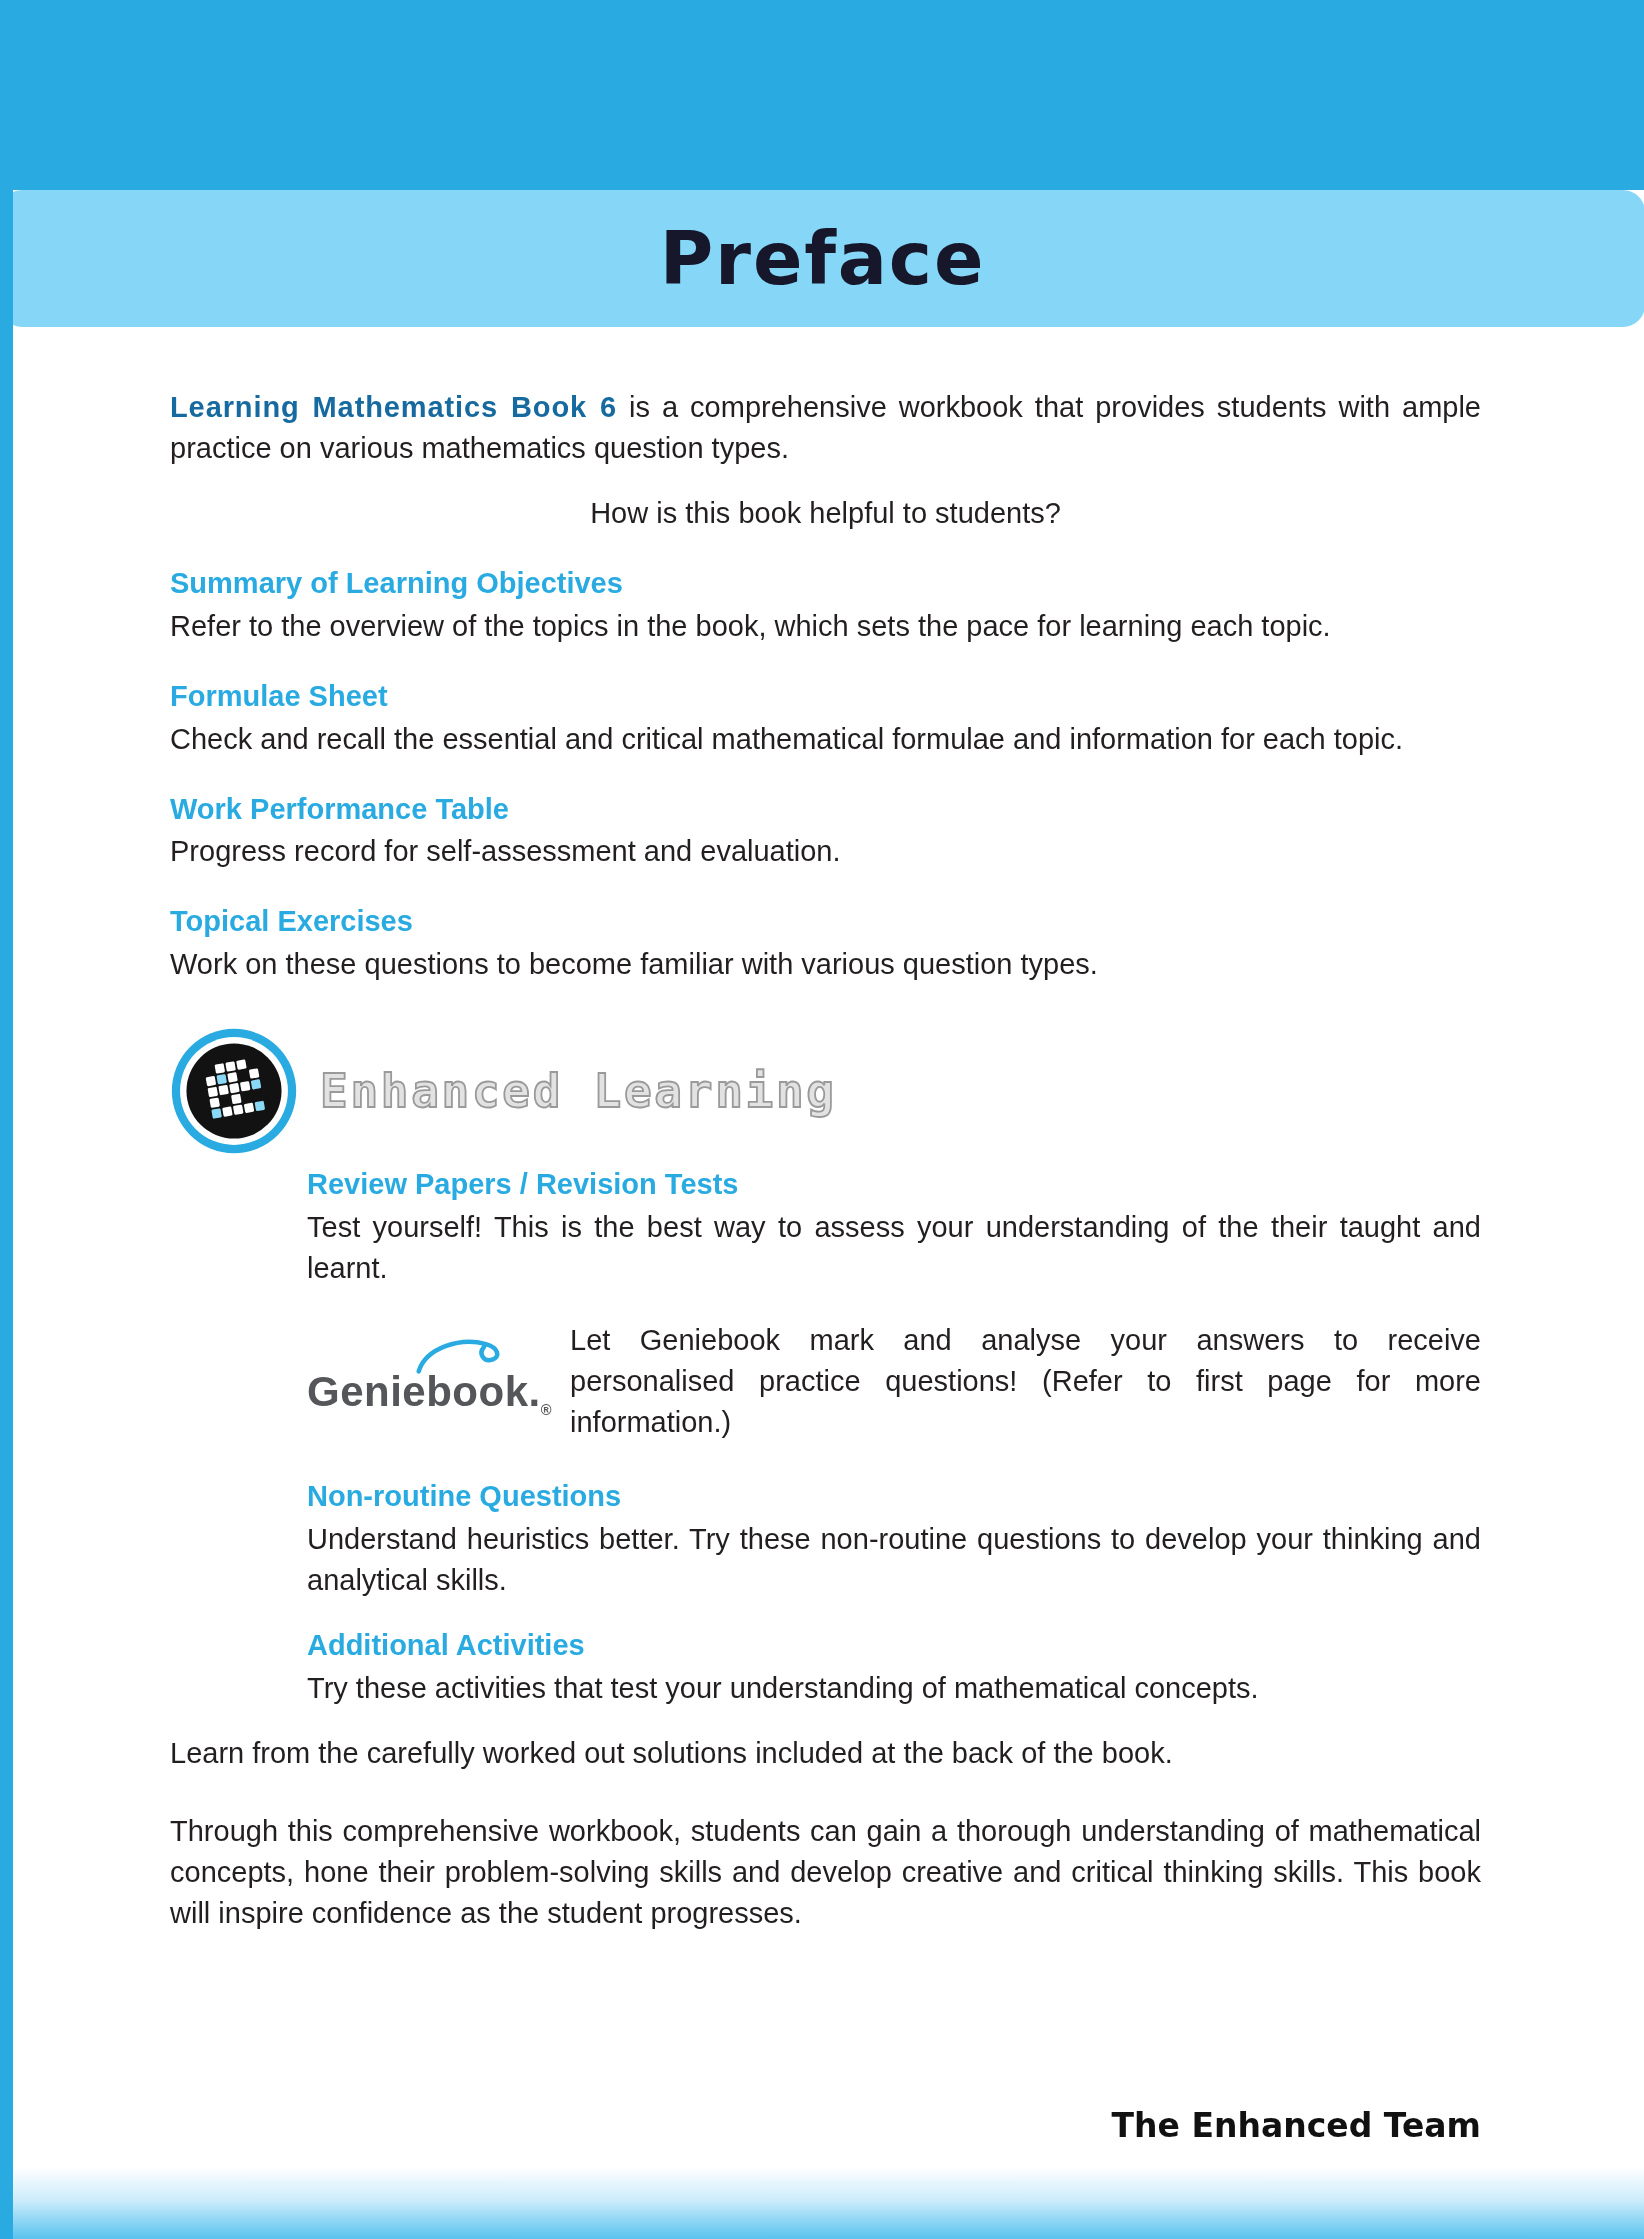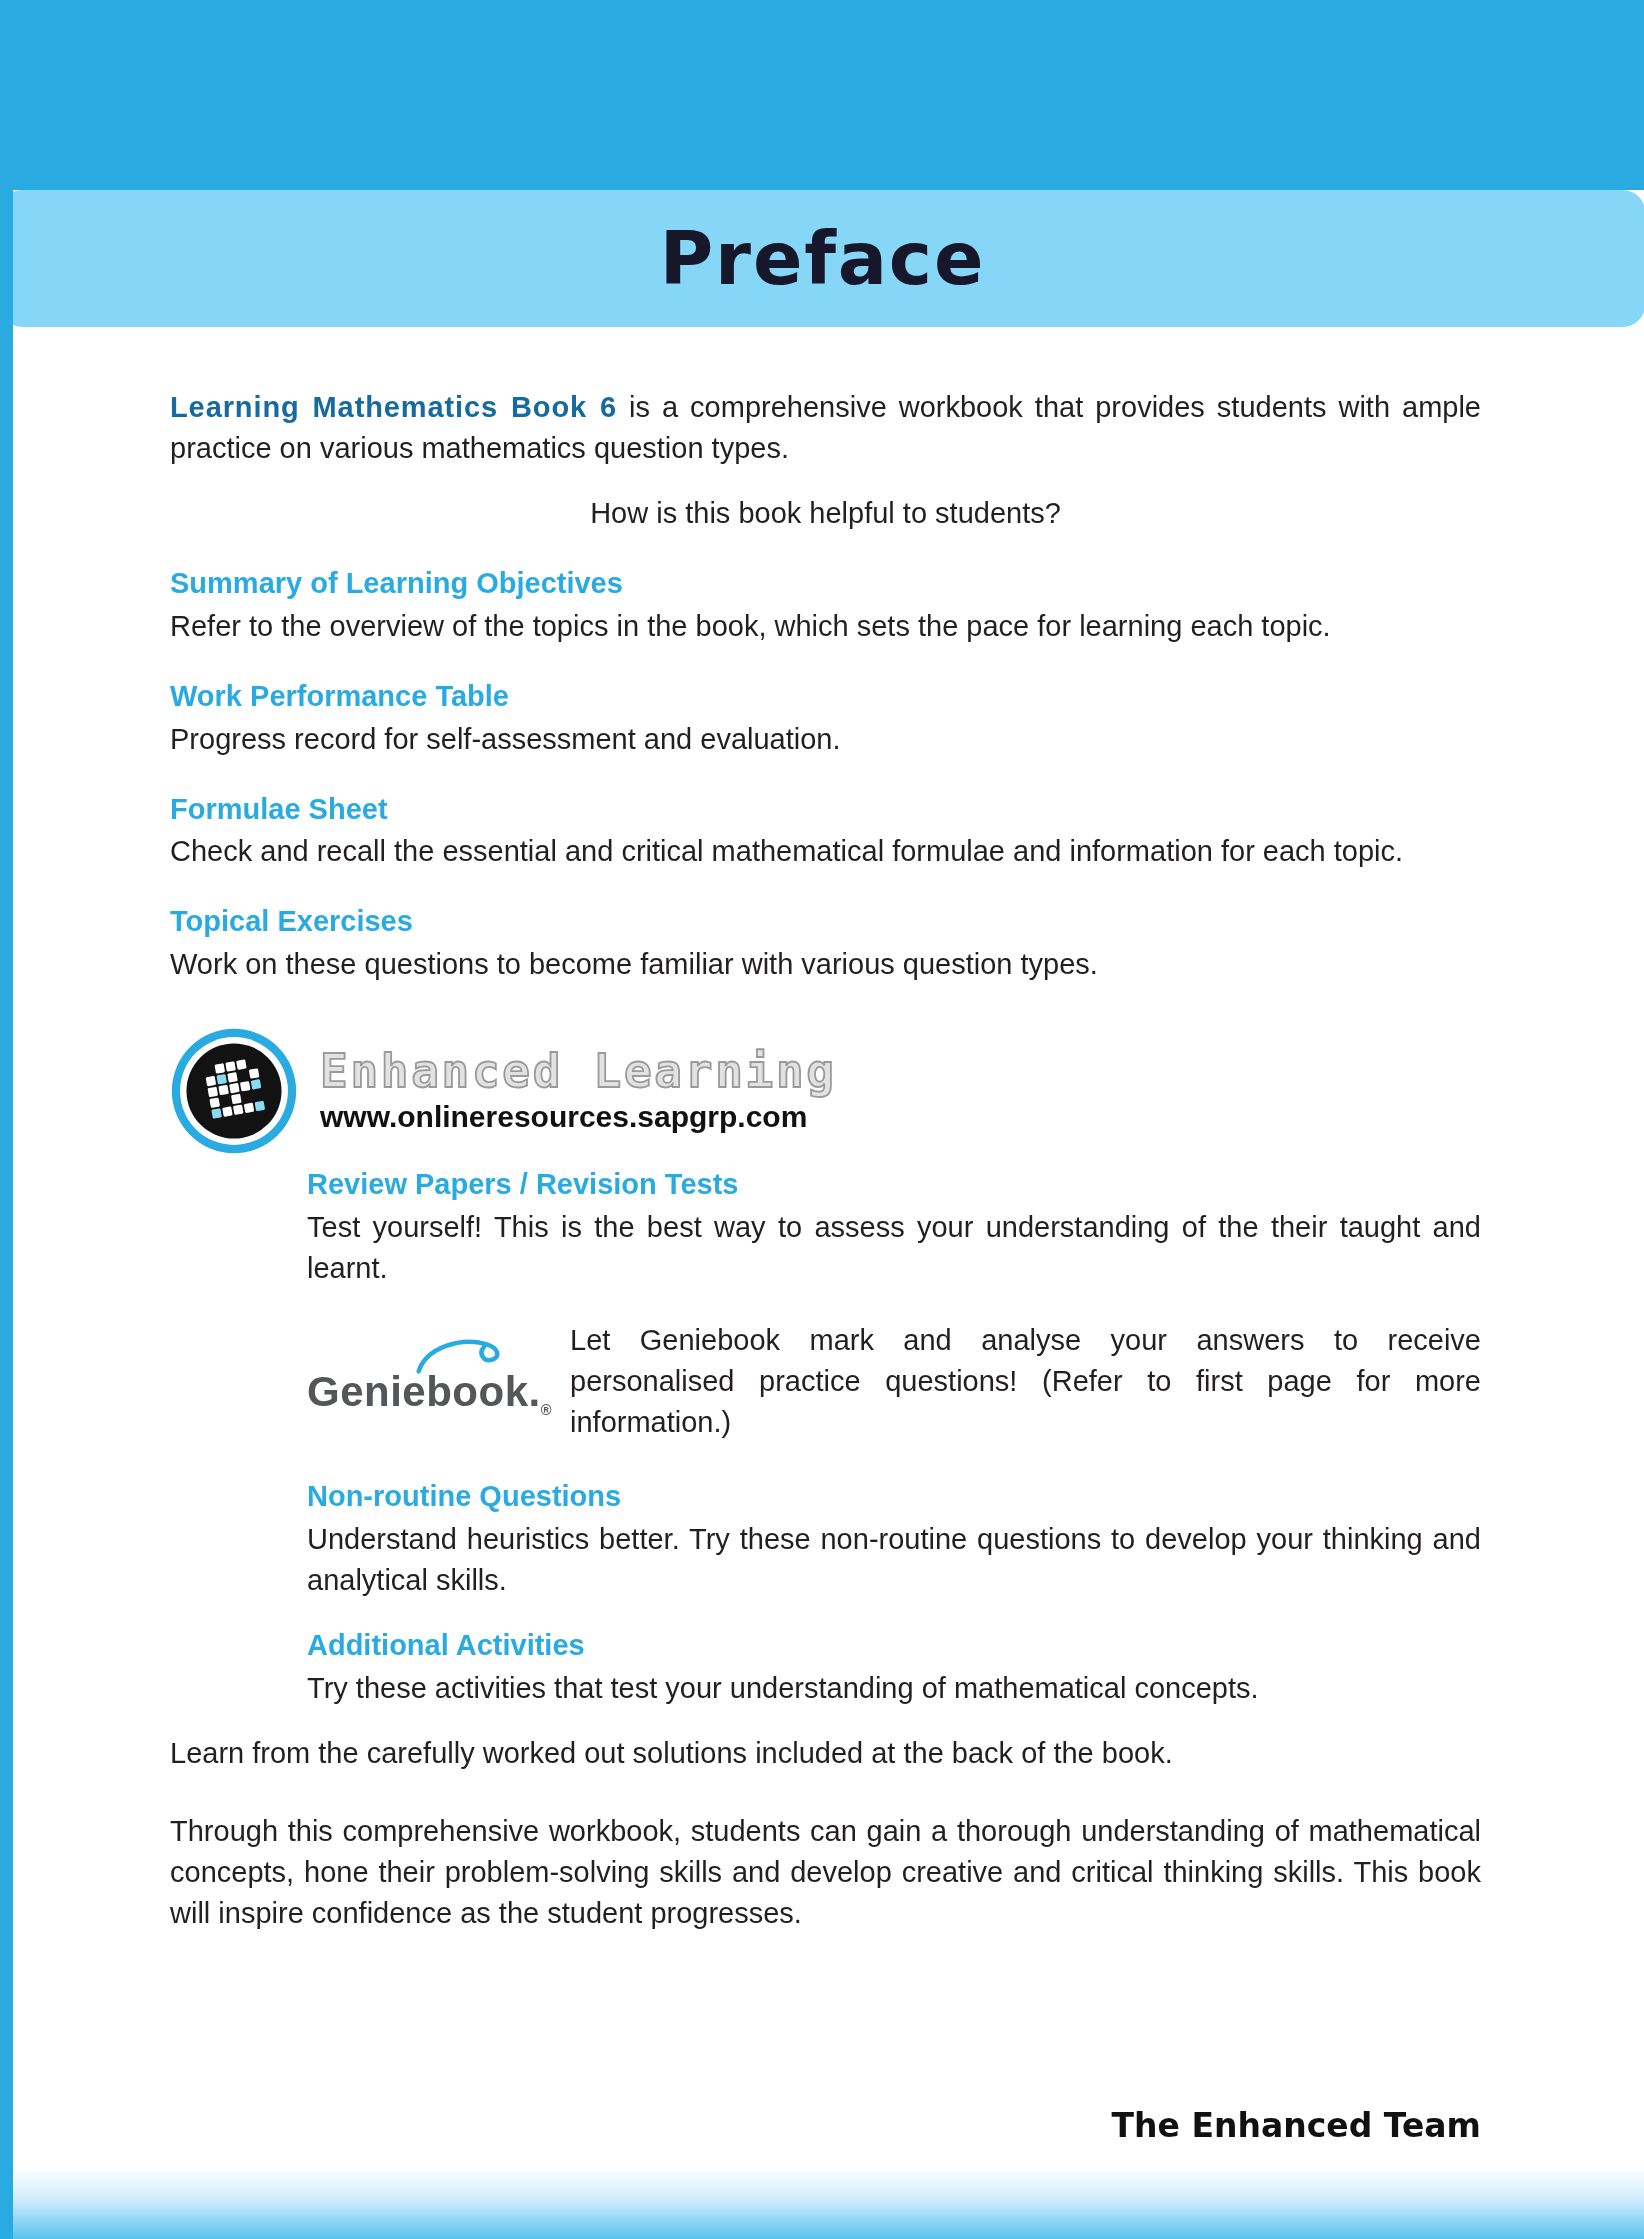--- a/index.html
+++ b/index.html
@@ -173,27 +173,27 @@
     <p><span class="lead-bold">Learning Mathematics Book 6</span><span> is a comprehensive workbook that provides students with ample practice on various mathematics question types.</span></p>
 
     <p class="question">How is this book helpful to students?</p>
 
     <section>
       <h2>Summary of Learning Objectives</h2>
       <p>Refer to the overview of the topics in the book, which sets the pace for learning each topic.</p>
     </section>
 
     <section>
+      <h2>Formulae Sheet</h2>
+      <p>Check and recall the essential and critical mathematical formulae and information for each topic.</p>
+    </section>
+
+    <section>
       <h2>Work Performance Table</h2>
       <p>Progress record for self-assessment and evaluation.</p>
-    </section>
-
-    <section>
-      <h2>Formulae Sheet</h2>
-      <p>Check and recall the essential and critical mathematical formulae and information for each topic.</p>
     </section>
 
     <section>
       <h2>Topical Exercises</h2>
       <p>Work on these questions to become familiar with various question types.</p>
     </section>
 
     <div class="el-block">
       <div class="el-logo">
         <svg viewBox="0 0 140 140" width="128" height="128" aria-hidden="true">
@@ -222,21 +222,20 @@
               <rect x="90" y="62" width="10" height="10" rx="1.5"></rect>
               <rect x="42" y="86" width="10" height="10" rx="1.5"></rect>
               <rect x="90" y="86" width="10" height="10" rx="1.5"></rect>
               <rect x="54" y="50" width="10" height="10" rx="1.5"></rect>
             </g>
           </g>
         </svg>
       </div>
       <div class="el-right">
         <div class="el-title">Enhanced Learning</div>
-        <div class="el-url">www.onlineresources.sapgrp.com</div>
       </div>
     </div>
 
     <div class="indent">
 
       <section>
         <h2>Review Papers / Revision Tests</h2>
         <p>Test yourself! This is the best way to assess your understanding of the their taught and learnt.</p>
       </section>
 

